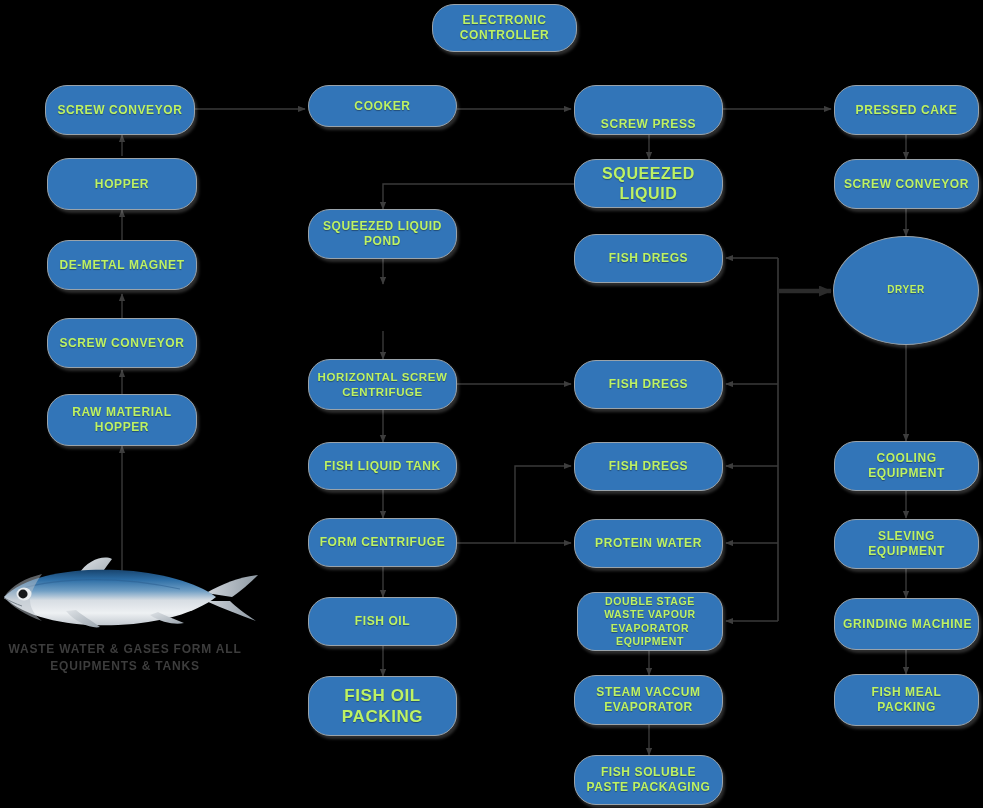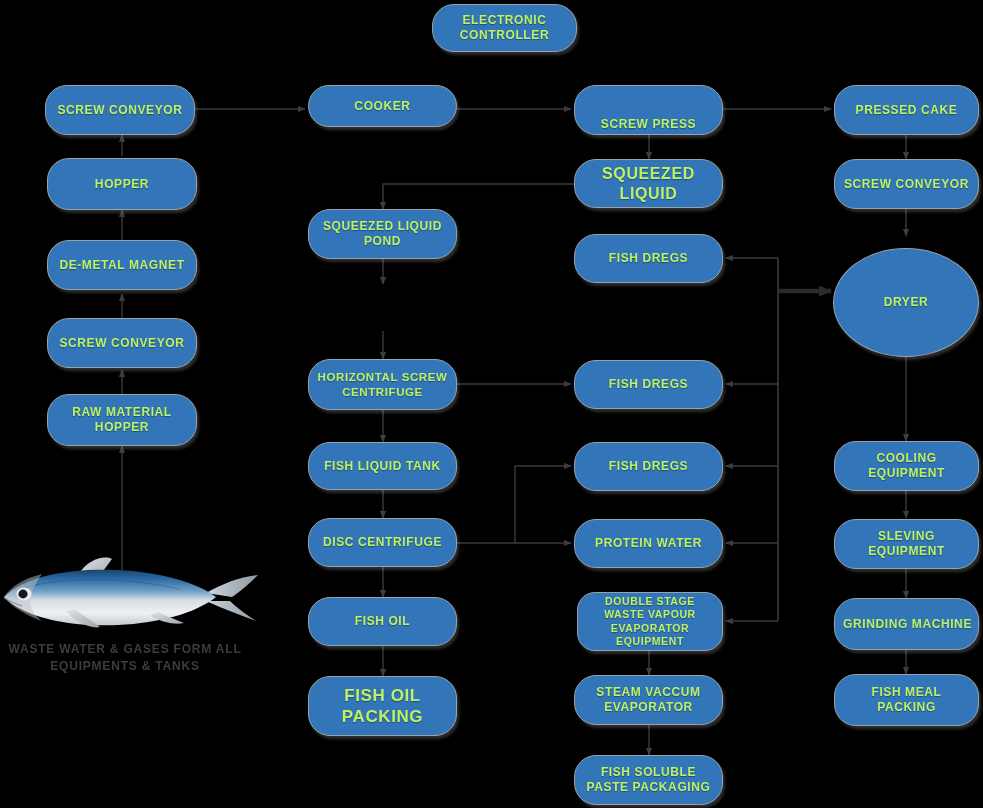--- a/index.html
+++ b/index.html
@@ -218,21 +218,21 @@
 
   <div class="node" style="left:308px; top:359px; width:149px; height:51px; font-size:11.5px;">
     <span class="label">HORIZONTAL SCREW CENTRIFUGE</span>
   </div>
 
   <div class="node" style="left:308px; top:442px; width:149px; height:48px; font-size:12px;">
     <span class="label">FISH LIQUID TANK</span>
   </div>
 
   <div class="node" style="left:308px; top:518px; width:149px; height:49px; font-size:12px;">
-    <span class="label">DISC CENTRIFUGE</span>
+    <span class="label">FORM CENTRIFUGE</span>
   </div>
 
   <div class="node" style="left:308px; top:597px; width:149px; height:49px; font-size:12px;">
     <span class="label">FISH OIL</span>
   </div>
 
   <div class="node" style="left:308px; top:676px; width:149px; height:60px; font-size:17px;">
     <span class="label">FISH OIL PACKING</span>
   </div>
 
@@ -273,21 +273,21 @@
   </div>
 
   <div class="node" style="left:834px; top:85px; width:145px; height:50px; font-size:12px;">
     <span class="label">PRESSED CAKE</span>
   </div>
 
   <div class="node" style="left:834px; top:159px; width:145px; height:50px; font-size:12px;">
     <span class="label">SCREW CONVEYOR</span>
   </div>
 
-  <div class="node ellipse" style="left:833px; top:248px; width:146px; height:109px; font-size:12px;">
+  <div class="node ellipse" style="left:833px; top:236px; width:146px; height:109px; font-size:10px;">
     <span class="label">DRYER</span>
   </div>
 
   <div class="node" style="left:834px; top:441px; width:145px; height:50px; font-size:12px;">
     <span class="label">COOLING EQUIPMENT</span>
   </div>
 
   <div class="node" style="left:834px; top:519px; width:145px; height:50px; font-size:12px;">
     <span class="label">SLEVING EQUIPMENT</span>
   </div>

